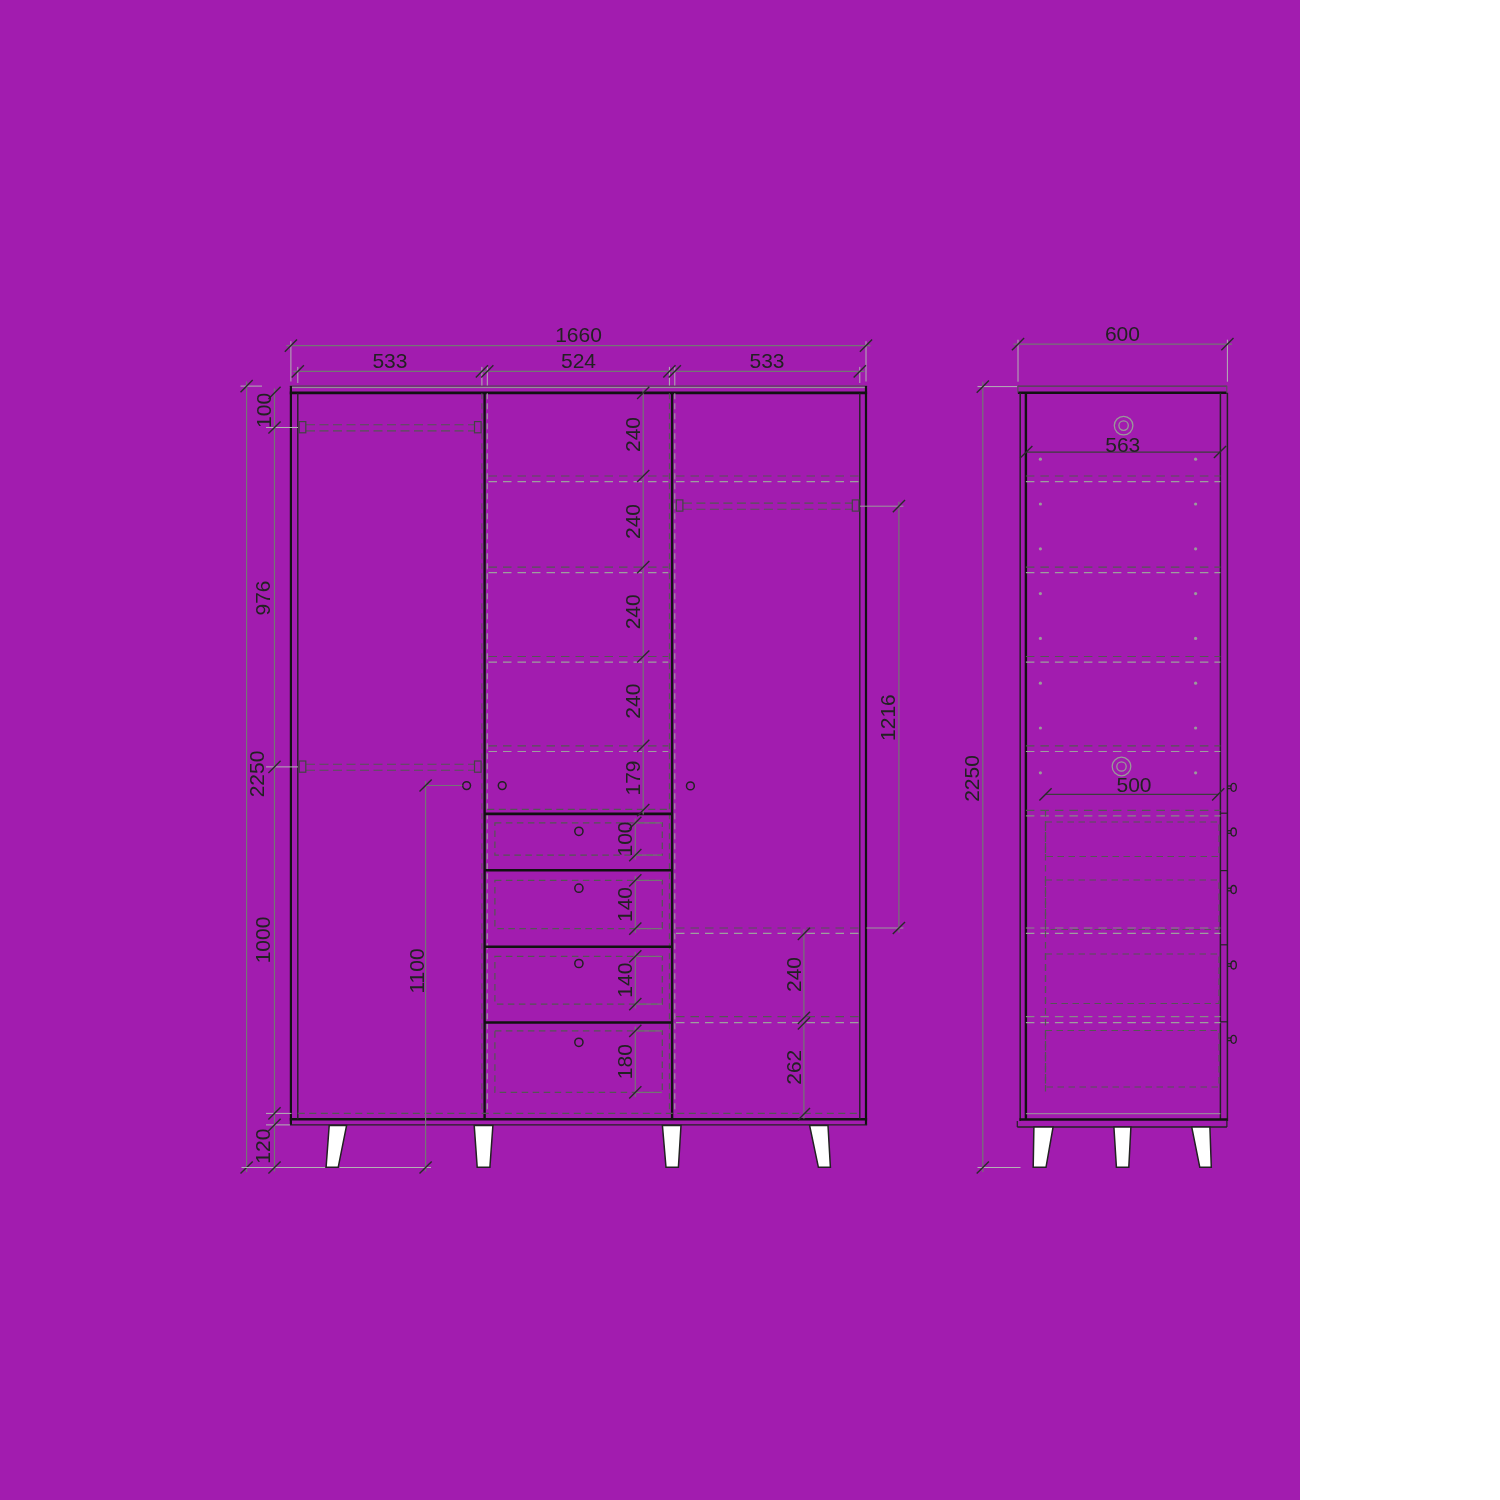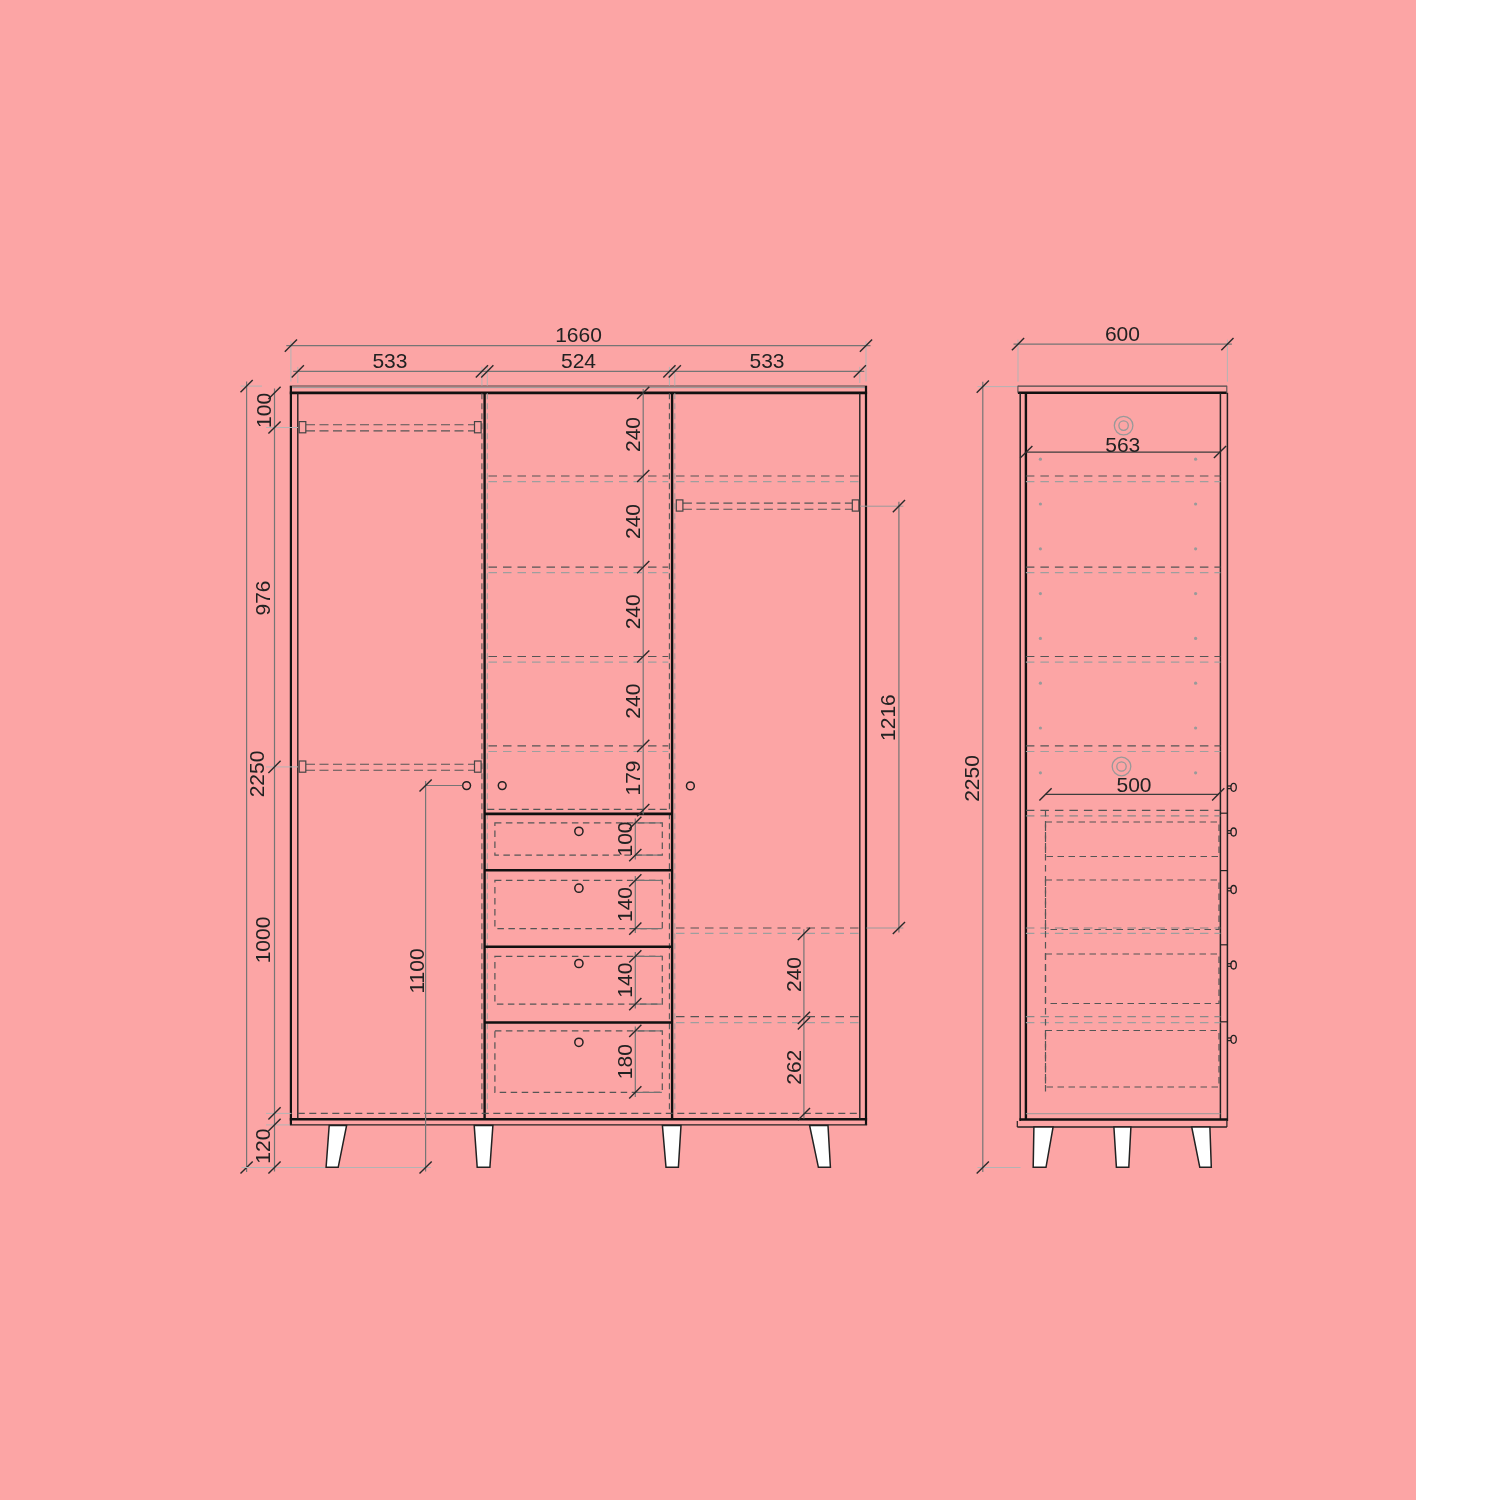--- a/index.html
+++ b/index.html
@@ -1,16 +1,16 @@
 <!DOCTYPE html>
 <html><head>
 <meta charset="utf-8">
 <style>
   html,body{margin:0;padding:0;background:#ffffff;}
-  .page{width:1416px;height:1500px;background:#fca5a5;position:relative;overflow:hidden;}
+  .page{width:1300px;height:1500px;background:#a21caf;position:relative;overflow:hidden;}
   svg{display:block;}
   text{font-family:"Liberation Sans", sans-serif;fill:#222;}
 </style>
 </head>
 <body>
 <div class="page">
 <svg width="1500" height="1500" viewBox="0 0 1500 1500" fill="none" stroke-linecap="butt">
 <g id="front">
 
 <g>

